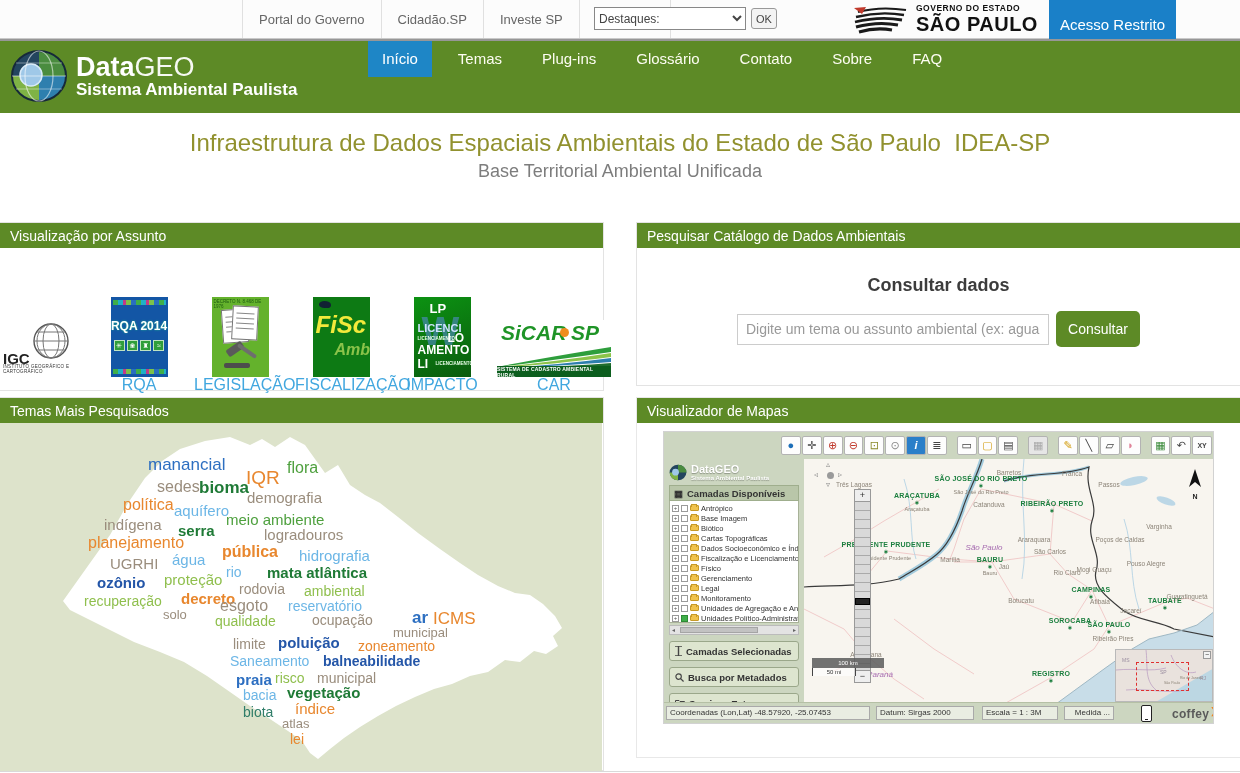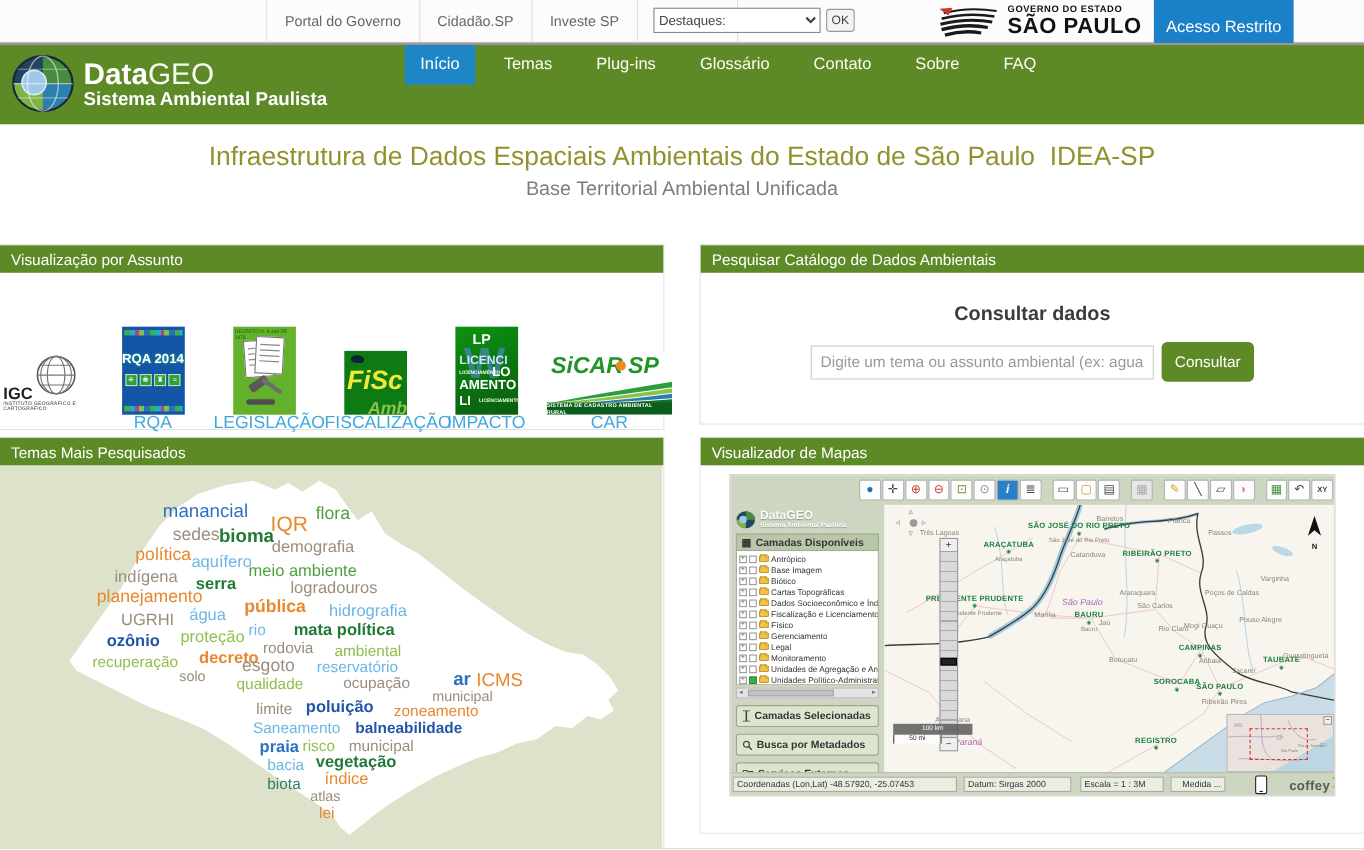--- a/index.html
+++ b/index.html
@@ -75,21 +75,21 @@
   .leg-top { position:absolute; left:2px; top:2px; font-size:4.5px; color:#1d5c10; width:52px; }
   .leg-page { position:absolute; width:26px; height:34px; background:#fff; border:1px solid #777; }
   .leg-page.p1 { left:10px; top:12px; transform:rotate(-4deg); }
   .leg-page.p2 { left:20px; top:9px; transform:rotate(3deg); }
   .leg-line { position:absolute; left:3px; right:3px; height:1px; background:#888; }
   .leg-gavel-head { position:absolute; left:14px; top:48px; width:18px; height:8px; background:#5a5a5a;
     border-radius:2px; transform:rotate(-35deg); }
   .leg-gavel-handle { position:absolute; left:24px; top:52px; width:22px; height:4px; background:#6e6e6e;
     transform:rotate(35deg); border-radius:2px; }
   .leg-gavel-base { position:absolute; left:12px; top:66px; width:26px; height:5px; background:#4d4d4d; border-radius:2px; }
-  .tile-fisc { width:57px; height:58px; background:#0d7a14; }
+  .tile-fisc { width:57px; height:80px; background:#0d7a14; }
   .fisc-l1 { position:absolute; left:3px; top:14px; color:#f2e93b; font-size:24px; font-weight:bold; font-style:italic; }
   .fisc-l2 { position:absolute; left:22px; top:44px; color:#8bc34a; font-size:16px; font-weight:bold; font-style:italic; }
   .fisc-frog { position:absolute; left:6px; top:4px; width:12px; height:7px; background:#123; border-radius:50% 60% 40% 50%; }
   .tile-imp { width:57px; height:80px; background:linear-gradient(160deg,#0c9212,#0a5c0e); }
   .imp-w { position:absolute; left:8px; top:12px; font-size:40px; font-weight:bold; color:rgba(90,140,220,.55); }
   .imp-l { position:absolute; color:#fff; font-weight:bold; }
   .imp-lp { left:16px; top:4px; font-size:13px; }
   .imp-licenci { left:4px; top:25px; font-size:11px; color:#cfe3ff; }
   .imp-lo { left:34px; top:34px; font-size:12px; }
   .imp-amento { left:4px; top:46px; font-size:12px; }
@@ -377,21 +377,21 @@
       <span class="w w-gr" style="left: 226px; top: 89px; font-size: 15px;">meio ambiente</span>
       <span class="w w-g" style="left: 104px; top: 94px; font-size: 15px;">indígena</span>
       <span class="w w-dg" style="left: 178px; top: 100px; font-size: 15px; font-weight: bold;">serra</span>
       <span class="w w-g" style="left: 264px; top: 104px; font-size: 15px;">logradouros</span>
       <span class="w w-o" style="left: 88px; top: 112px; font-size: 16px;">planejamento</span>
       <span class="w w-o" style="left: 222px; top: 121px; font-size: 16px; font-weight: bold;">pública</span>
       <span class="w w-lb" style="left: 299px; top: 125px; font-size: 15px;">hidrografia</span>
       <span class="w w-g" style="left: 110px; top: 133px; font-size: 15px;">UGRHI</span>
       <span class="w w-lb" style="left: 172px; top: 129px; font-size: 15px;">água</span>
       <span class="w w-lb" style="left: 226px; top: 142px; font-size: 14px;">rio</span>
-      <span class="w w-dg" style="left: 267px; top: 142px; font-size: 15px; font-weight: bold;">mata política</span>
+      <span class="w w-dg" style="left: 267px; top: 142px; font-size: 15px; font-weight: bold;">mata atlântica</span>
       <span class="w w-db" style="left: 97px; top: 152px; font-size: 15px; font-weight: bold;">ozônio</span>
       <span class="w w-lg" style="left: 164px; top: 149px; font-size: 15px;">proteção</span>
       <span class="w w-g" style="left: 239px; top: 159px; font-size: 14px;">rodovia</span>
       <span class="w w-lg" style="left: 304px; top: 161px; font-size: 14px;">ambiental</span>
       <span class="w w-lg" style="left: 84px; top: 171px; font-size: 14px;">recuperação</span>
       <span class="w w-o" style="left: 181px; top: 168px; font-size: 15px; font-weight: bold;">decreto</span>
       <span class="w w-g" style="left: 220px; top: 175px; font-size: 16px;">esgoto</span>
       <span class="w w-lb" style="left: 288px; top: 176px; font-size: 14px;">reservatório</span>
       <span class="w w-g" style="left: 163px; top: 185px; font-size: 13px;">solo</span>
       <span class="w w-lg" style="left: 215px; top: 191px; font-size: 14px;">qualidade</span>

